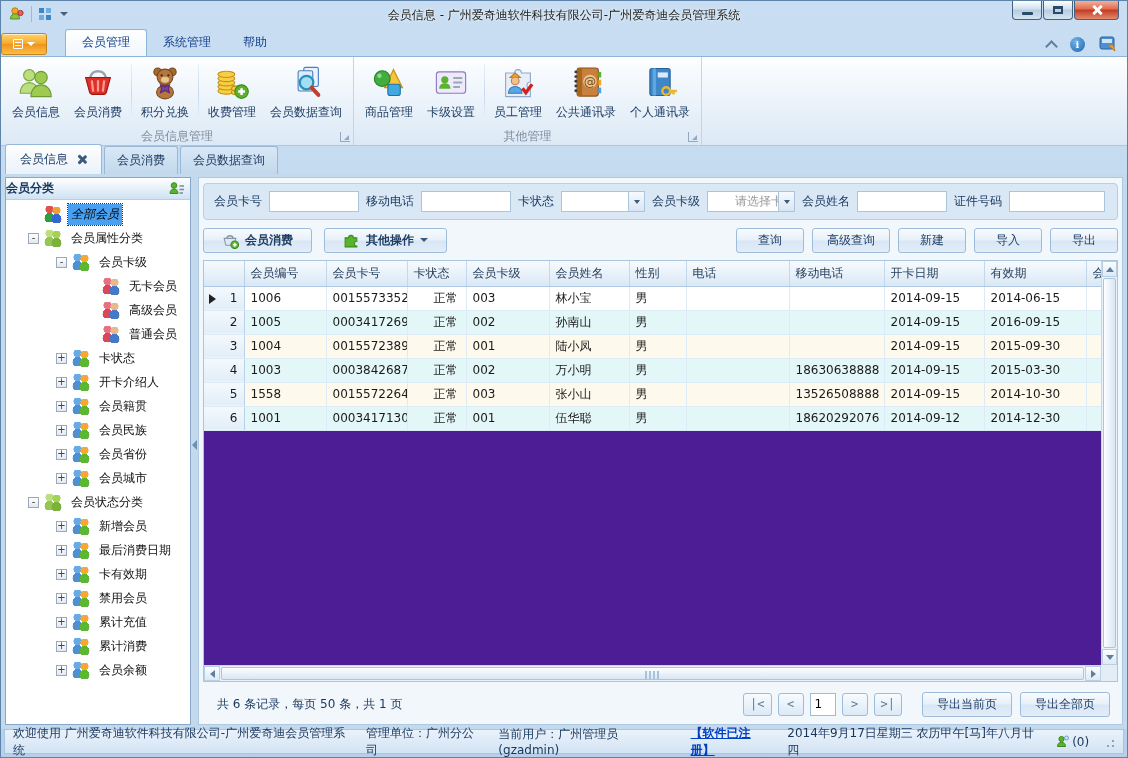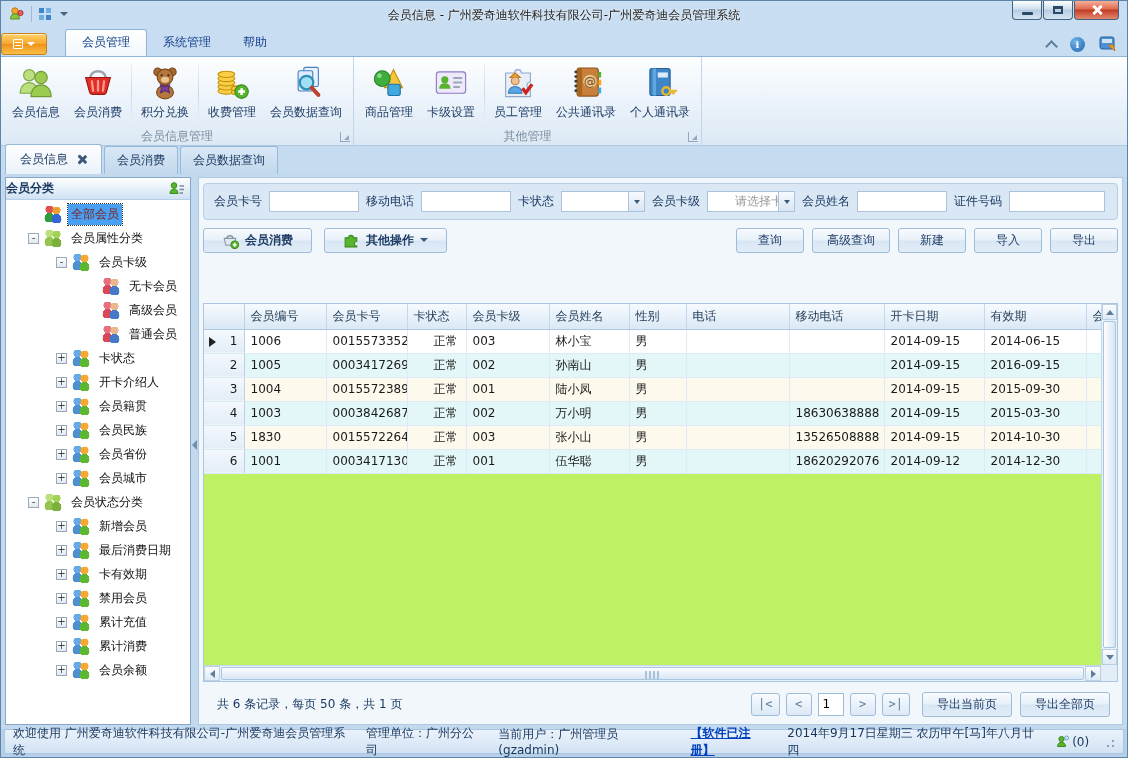--- a/index.html
+++ b/index.html
@@ -75,42 +75,42 @@
   .ticon::before { left:0; top:0; } .ticon::after { left:7px; top:1px; }
   .titem[data-icon="members-colorful"] .ticon::before { --hd:#E05050; --bd:#2E9E3E; }
   .titem[data-icon="members-colorful"] .ticon::after  { --hd:#F0A030; --bd:#3468D0; }
   .titem[data-icon="people-green"] .ticon::before { --hd:#BCDF7E; --bd:#94C653; }
   .titem[data-icon="people-green"] .ticon::after  { --hd:#A3D254; --bd:#7CB23B; }
   .titem[data-icon="people-orange"] .ticon::before { --hd:#64ABE8; --bd:#4E90D0; }
   .titem[data-icon="people-orange"] .ticon::after  { --hd:#F7A833; --bd:#5CB832; }
   .titem[data-icon="people-pair"] .ticon::before { --hd:#E87080; --bd:#D84858; }
   .titem[data-icon="people-pair"] .ticon::after  { --hd:#E8B88A; --bd:#4878C8; }
   .tlabel { padding:2px 3px; color:#111; }
-  .titem[data-selected="true"] .tlabel { background:#4AA0F0; color:#7f1d1d; outline:1px dotted #333; }
+  .titem[data-selected="true"] .tlabel { background:#4AA0F0; color:#000000; outline:1px dotted #333;font-style:italic; }
   .collapse-handle { position:absolute; left:191px; top:266px; width:0; height:0; border-top:5px solid transparent; border-bottom:5px solid transparent; border-right:5px solid #6E8FB0; }
 
   
   .content { position:absolute; left:197px; right:4px; top:3px; bottom:4px; background:#F2F7FC; border:1px solid #AFC9E2; }
   .filterbar { position:absolute; left:4px; right:4px; top:5px; height:37px; background:#DAE8F6; border:1px solid #B7CEE7; border-radius:4px; display:flex; align-items:center; padding:0 10px; gap:7px; }
   .filterbar label { color:#17365D; white-space:nowrap; }
   .filterbar input[type=text] { width:90px; height:21px; border:1px solid #ABC4DE; background:#fff; padding:0 3px; font:inherit; }
   .fselect { width:84px; height:21px; border:1px solid #ABC4DE; background:#fff; display:flex; align-items:center;padding-left:24px; }
   .fselect .sval { flex:1; padding:0 3px; color:#999; overflow:hidden; white-space:nowrap; }
   .ddbtn { width:16px; height:100%; border-left:1px solid #ABC4DE; background:linear-gradient(#F6FAFE,#D8E6F4); display:flex; align-items:center; justify-content:center; }
   .ddbtn i { width:0; height:0; border-left:3.5px solid transparent; border-right:3.5px solid transparent; border-top:4px solid #3D5A78; }
 
   .actionbar { position:absolute; left:4px; right:4px; top:48px; height:28px; display:flex; align-items:center; gap:12px; }
   .btn { height:25px; border:1px solid #9DBBDA; border-radius:3px; background:linear-gradient(#F8FBFE,#E7F0F9 48%,#D8E6F4 52%,#E3EDF8); color:#1E3C64; display:inline-flex; align-items:center; justify-content:center; gap:6px; padding:0 14px; white-space:nowrap; }
   .btn svg { width:17px; height:17px; }
   .btn.big { padding:0 18px; font-weight:bold; }
   .right-btns { margin-left:auto; display:flex; gap:8px; }
   .right-btns .btn { min-width:68px; }
 
   
-  .gridwrap { position:absolute; left:4px; right:4px; top:82px; bottom:42px; background:#bef264; border:1px solid #A9C5DF;margin-top:43px; }
+  .gridwrap { position:absolute; left:4px; right:4px; top:82px; bottom:42px; background:#4c1d95; border:1px solid #A9C5DF; }
   table { border-collapse:collapse; table-layout:fixed; width:902px; }
   th,td { overflow:hidden; white-space:nowrap; height:24px; padding:0 0 0 6px; text-align:left; font-weight:normal; }
   thead th { height:25px; background:linear-gradient(#F6FAFD,#E7F0F9 55%,#D9E8F6); border-right:1px solid #C2D8EC; border-bottom:1px solid #AFC9E2; color:#1F3A56; }
   tbody td { border-right:1px solid #DCEBF5; border-bottom:1px solid #DCEBF5; color:#1A1A1A; }
   tbody tr { background:#FDF9EC; }
   tbody tr:nth-child(even) { background:#E3F7F9; }
   tbody tr[data-current="true"] { background:#FFFFFF; }
   td.selcell { background:linear-gradient(#F4F9FD,#E2EDF7); border-right:1px solid #B9D2E8; text-align:right; padding-right:6px; position:relative; }
   th.selhead { border-right:1px solid #B9D2E8; }
   .rowmark { display:none; position:absolute; left:5px; top:7px; width:0; height:0; border-top:5px solid transparent; border-bottom:5px solid transparent; border-left:7px solid #222; }
@@ -126,21 +126,21 @@
   .tri-r { width:0;height:0;border-top:4px solid transparent;border-bottom:4px solid transparent;border-left:5px solid #5E7E9E; }
   .tri-u { width:0;height:0;border-left:4px solid transparent;border-right:4px solid transparent;border-bottom:5px solid #5E7E9E; }
   .tri-d { width:0;height:0;border-left:4px solid transparent;border-right:4px solid transparent;border-top:5px solid #5E7E9E; }
   .h-thumb { flex:1; margin:1px; background:linear-gradient(#FDFEFF,#D8E6F4); border:1px solid #A8C6E0; border-radius:2px; position:relative; }
   .h-thumb::after { content:""; position:absolute; left:50%; top:3px; width:16px; height:8px; margin-left:-8px; background:repeating-linear-gradient(90deg,#A8C2DA 0 2px,transparent 2px 4px); }
   .v-thumb { position:absolute; left:1px; right:1px; top:17px; bottom:17px; background:linear-gradient(90deg,#FDFEFF,#D8E6F4); border:1px solid #A8C6E0; border-radius:2px; }
   .vscroll .sb-top { position:absolute; top:0; left:0; } .vscroll .sb-bot { position:absolute; bottom:0; left:0; }
   .corner { position:absolute; right:0; bottom:0; width:16px; height:16px; background:#E2EDF7; }
 
   
-  .recordbar { position:absolute; left:4px; right:4px; bottom:6px; height:28px; display:flex; align-items:center; padding:0 8px; }
+  .recordbar { position:absolute; left:4px; right:4px; bottom:6px; height:28px; display:flex; align-items:center; gap:8px; padding:0 8px; }
   .recsum { color:#17365D; margin-left:6px; }
   .pgbtn { min-width:26px; height:23px; padding:0 6px; border:1px solid #9DBBDA; border-radius:3px; background:linear-gradient(#F8FBFE,#DCE9F6); color:#5E7E9E; display:inline-flex; align-items:center; justify-content:center; font-family:"DejaVu Sans Mono","Liberation Mono",monospace; }
   .pg-input { width:26px; height:23px; border:1px solid #9DBBDA; text-align:left; padding:0 4px; font:inherit; }
   .pager { margin-left:auto; display:flex; gap:6px; align-items:center; }
   .exports { display:flex; gap:8px; margin-left:12px; }
 
   
   .statusbar { position:absolute; left:3px; right:3px; bottom:3px; height:25px; background:linear-gradient(#EAF2FB,#D3E3F3); border:1px solid #A9C5DF; display:flex; align-items:center; gap:14px; padding:0 8px; color:#17365D; }
   .reg-link { color:#0040C0; font-weight:bold; text-decoration:underline; }
   .online { display:flex; align-items:center; gap:3px; }
@@ -644,21 +644,21 @@
                 <td>男</td>
                 <td></td>
                 <td>18630638888</td>
                 <td>2014-09-15</td>
                 <td>2015-03-30</td>
                 <td></td>
               </tr>
 
               <tr data-current="false">
                 <td class="selcell"><span>5</span></td>
-                <td>1830</td>
+                <td>1558</td>
                 <td>0015572264</td>
                 <td>正常</td>
                 <td>003</td>
                 <td>张小山</td>
                 <td>男</td>
                 <td></td>
                 <td>13526508888</td>
                 <td>2014-09-15</td>
                 <td>2014-10-30</td>
                 <td></td>

